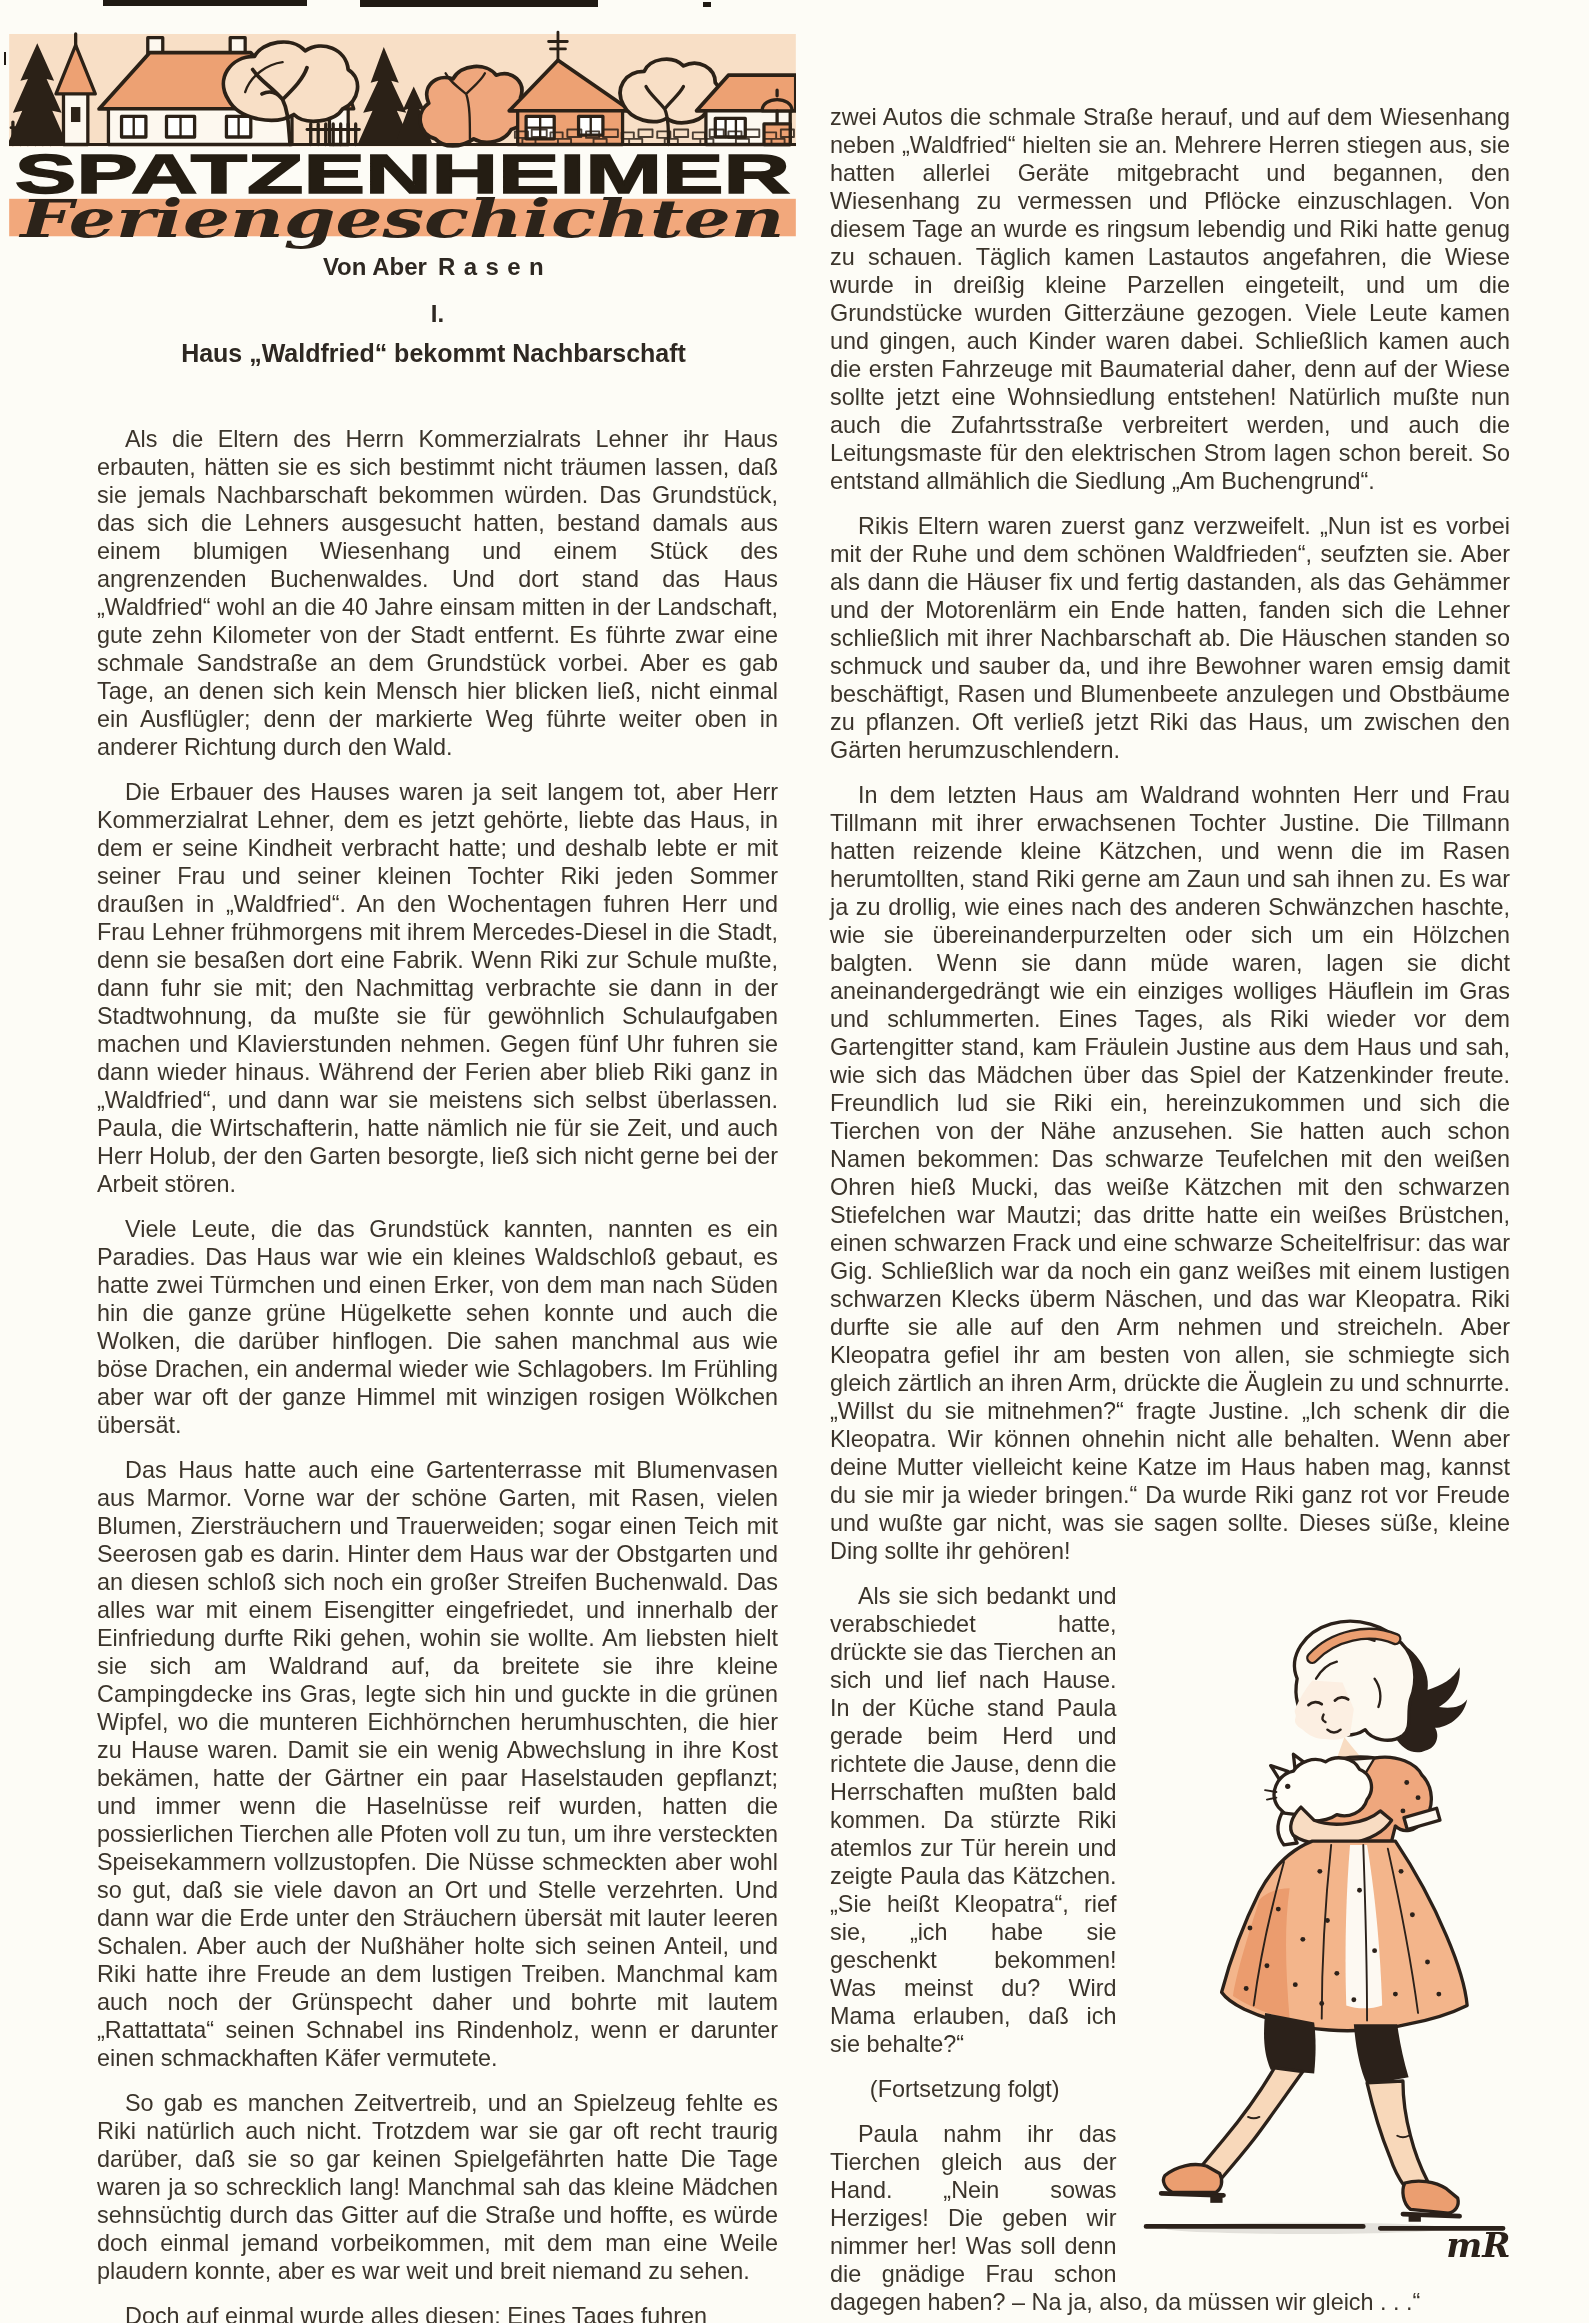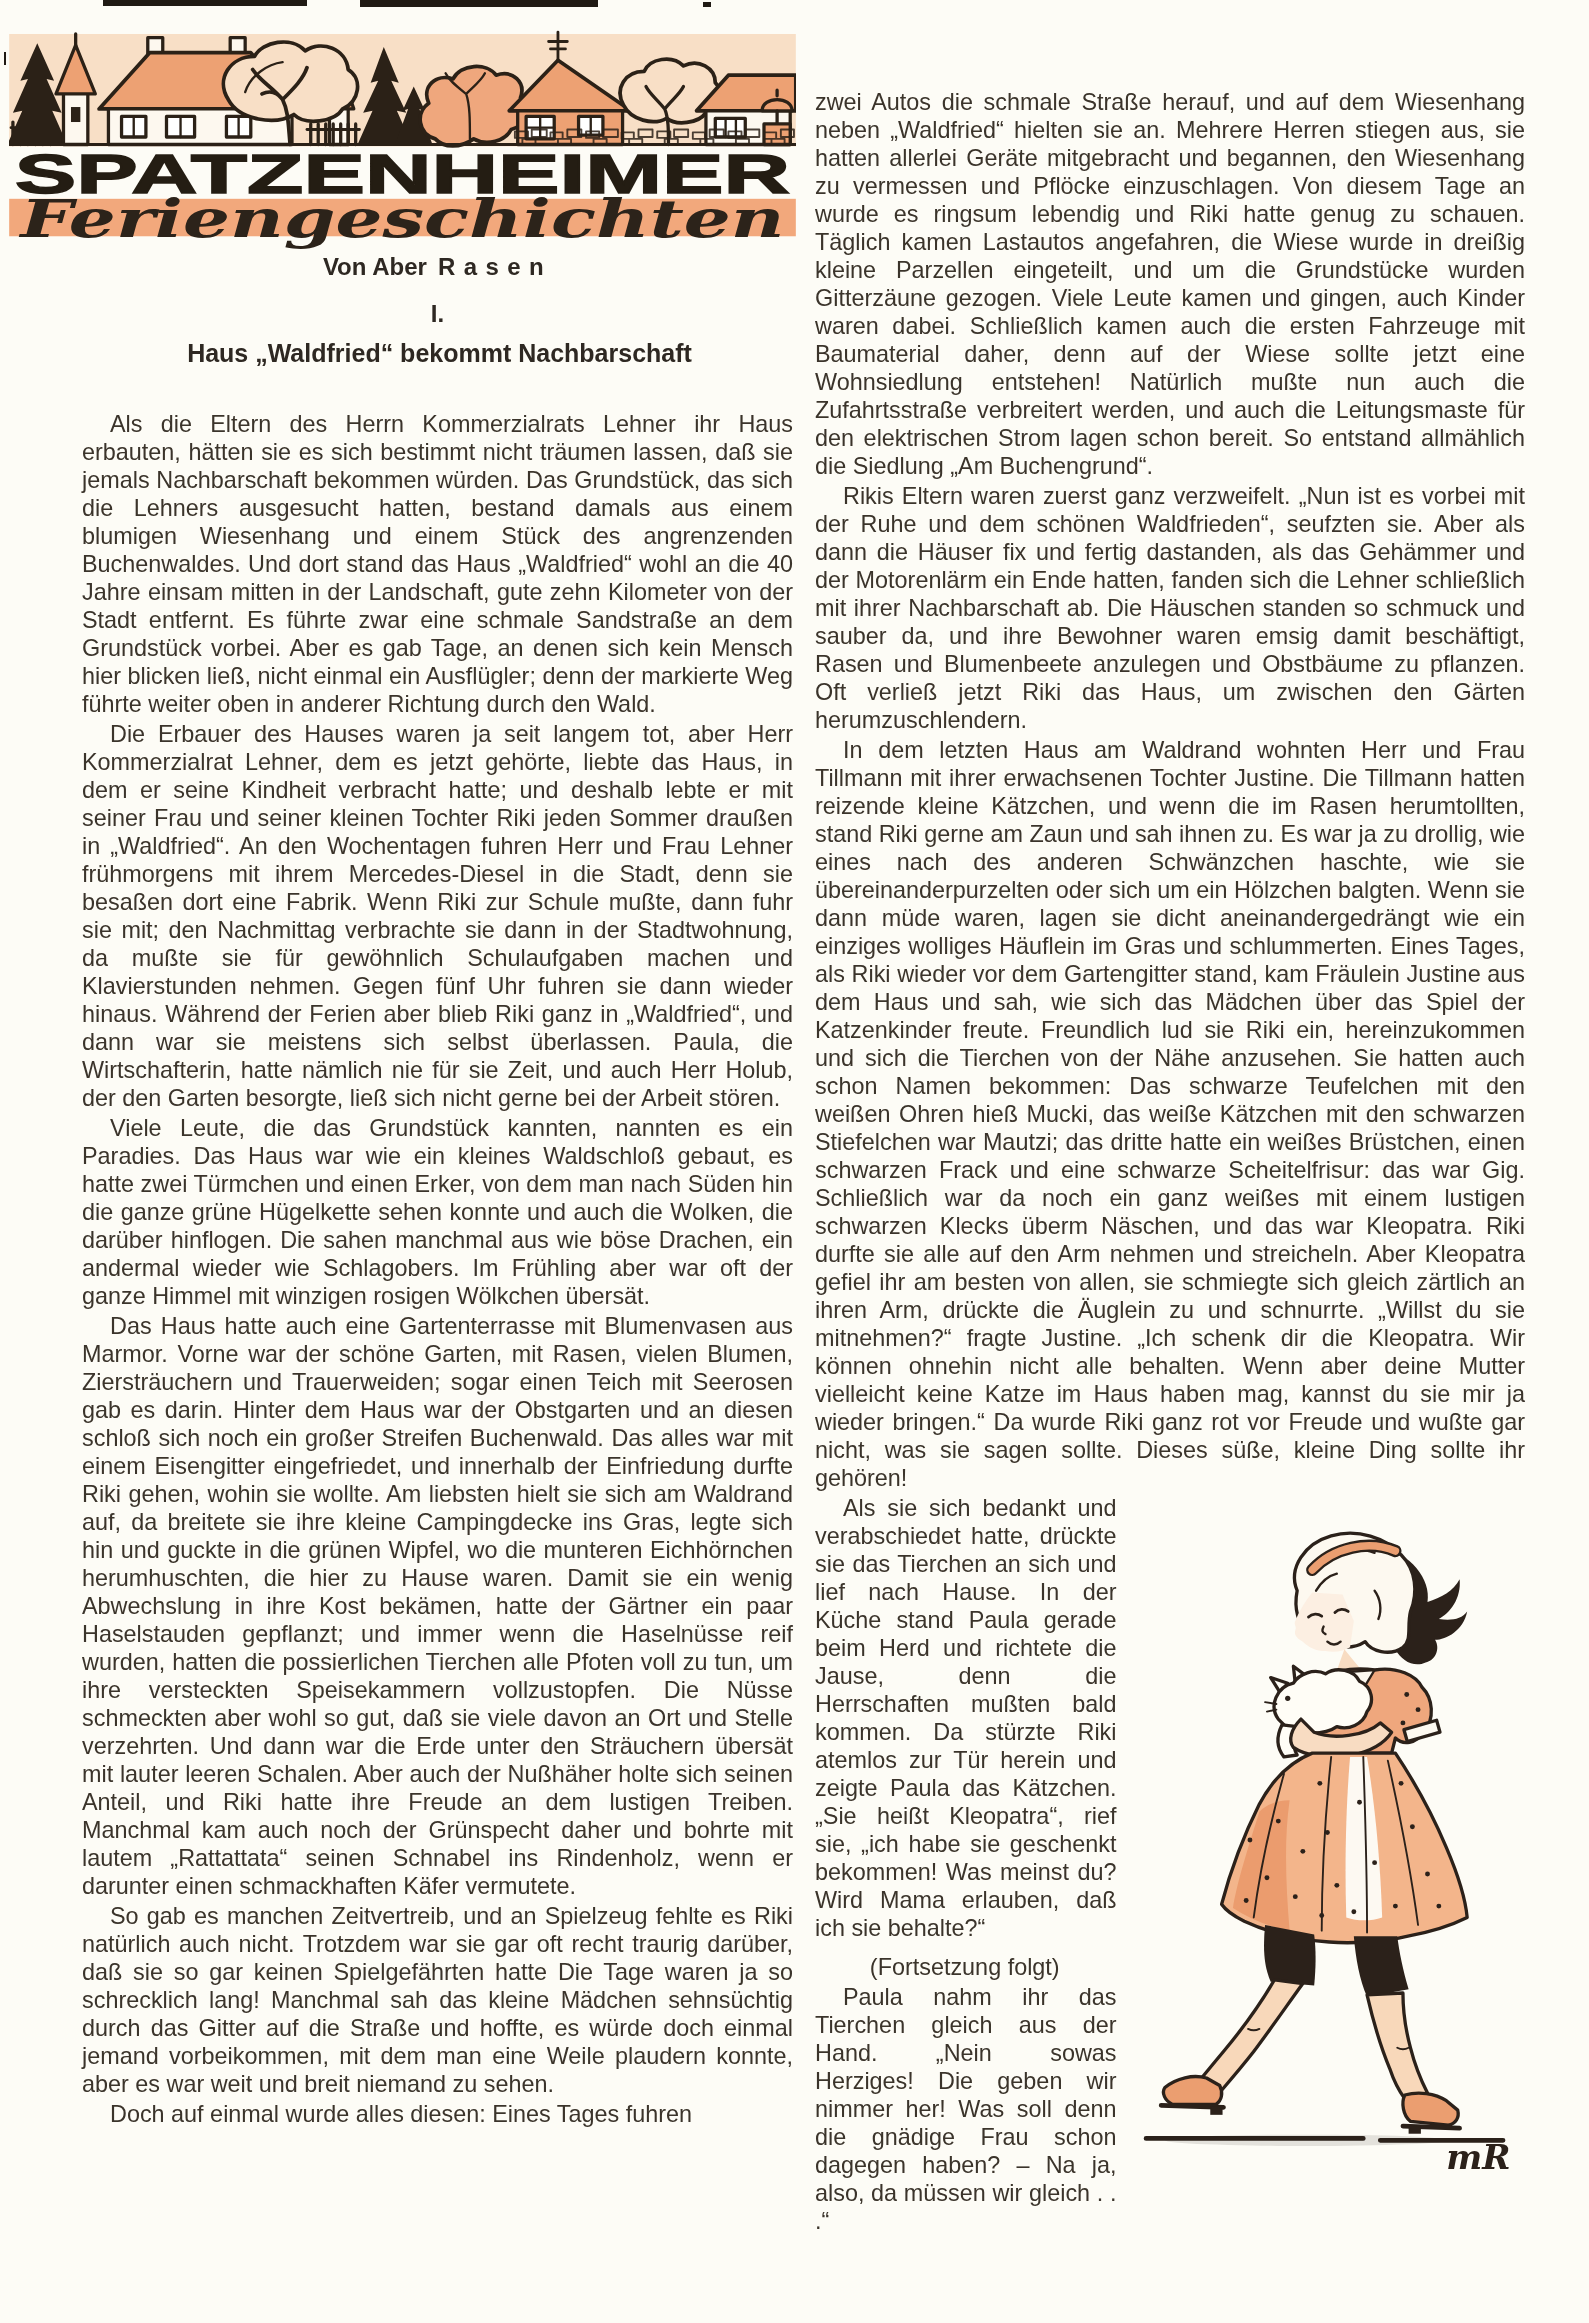--- a/index.html
+++ b/index.html
@@ -17,31 +17,31 @@
   .byline {
     position:absolute; left:80px; top:253px; width:715px;
     text-align:center; font-weight:bold; font-size:24px; color:#2e2822;
   }
   .byline .name { letter-spacing:8.4px; margin-left:11.2px; }
   .numeral {
     position:absolute; left:80px; top:300px; width:715px;
     text-align:center; font-weight:bold; font-size:24px; color:#2e2822;
   }
   .story-title {
-    position:absolute; left:82px; top:339px; width:715px; margin:0;
+    position:absolute; left:76px; top:339px; width:715px; margin:0;
     text-align:center; font-weight:bold; font-size:25px; color:#2e2822;
   }
 
   .col {
     position:absolute; text-align:justify;
     font-size:23.4px; line-height:28px; hyphens:auto;
   }
   .col-left  { left:80px;  top:408px; width:715px; }
   .col-right { left:813px; top:86px;  width:714px; }
-  .para { margin:2px; text-indent:28px; }
+  .para { margin:17px; text-indent:28px; }
   .para.noindent { text-indent:0; }
 
   .girl-float { float:right; width:403px; height:680px; margin:5.6px 0 0 7.5px; }
   .cont-note { margin:11.2px 0 0 0; text-align:center; text-indent:0; }
 </style>
 </head>
 <body>
 
 <div class="page">
 

